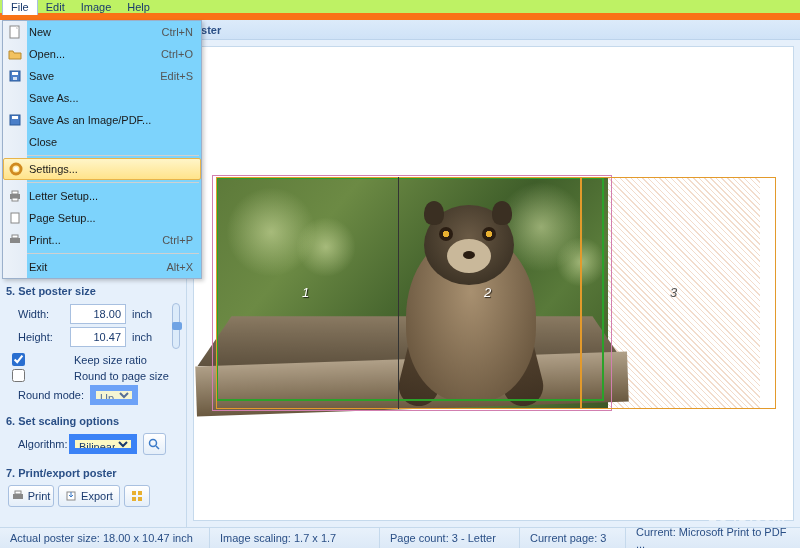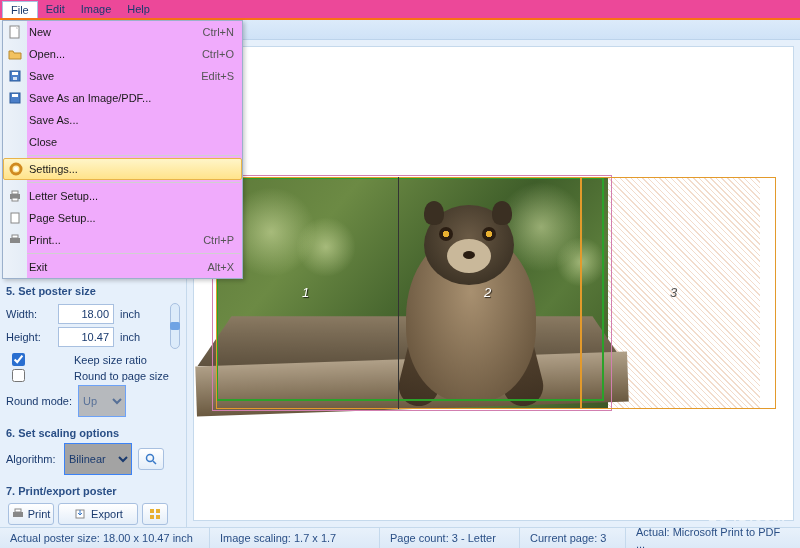--- a/index.html
+++ b/index.html
@@ -1,22 +1,22 @@
 <!DOCTYPE html>
 <html><head>
 <meta charset="utf-8">
 <style>
 * { box-sizing: border-box; margin: 0; padding: 0; font-family: "Segoe UI", Tahoma, sans-serif; font-size: 11px; }
 body { width: 800px; height: 548px; background: #e6f0fb; position: relative; overflow: hidden; }
 
-.menubar { height: 20px; background: #ec4899; display: flex; align-items: center; padding: 0 2px; border-bottom: 2px solid #f97316; }
+.menubar { height: 20px; background: #bef264; display: flex; align-items: center; padding: 0 2px; border-bottom: 7px solid #f97316; }
 .menubar .menu-item { padding: 2px 8px; color: #1a3a6e; cursor: pointer; }
 .menubar .menu-item.active { background: #fff; border: 1px solid #a8c0e0; border-bottom: none; }
 
-.dropdown { position: absolute; top: 20px; left: 2px; width: 241px; background: #f0abfc; border: 1px solid #9bb0cb; box-shadow: 2px 2px 4px rgba(0,0,0,0.2); z-index: 100; }
+.dropdown { position: absolute; top: 20px; left: 2px; width: 200px; background: #7dd3fc; border: 1px solid #9bb0cb; box-shadow: 2px 2px 4px rgba(0,0,0,0.2); z-index: 100; }
 .dropdown .dd-item { display: flex; align-items: center; height: 22px; padding: 0 8px 0 26px; position: relative; color: #1a1a1a; cursor: pointer; }
 .dropdown .dd-item .icon { position: absolute; left: 4px; width: 16px; height: 16px; display: flex; align-items: center; justify-content: center; }
 .dropdown .dd-item .shortcut { margin-left: auto; color: #555; padding-left: 36px; }
 .dropdown .dd-sep { height: 1px; background: #d0d0d0; margin: 2px 2px; }
 .dropdown .dd-item.highlighted { background: linear-gradient(#fff5c8, #ffe38a); border: 1px solid #e8b44a; border-radius: 2px; padding-left: 25px; }
 .dropdown .icon-strip { position: absolute; left: 0; top: 0; bottom: 0; width: 24px; background: linear-gradient(to right, #ecf2f9, #e4ecf6); }
 
 .body-row { display: flex; height: 507px; }
 .sidebar { width: 187px; background: #e6f0fb; border-right: 1px solid #c5d9ec; padding: 4px 6px; position: relative; overflow: hidden; }
 .main { flex: 1; display: flex; flex-direction: column; }
@@ -24,27 +24,27 @@
 .canvas { flex: 1; background: #fff; margin: 6px; border: 1px solid #c5d9ec; position: relative; overflow: hidden; }
 
 .btn { display: inline-flex; align-items: center; justify-content: center; height: 22px; border: 1px solid #a8c0e0; border-radius: 3px; background: linear-gradient(#fff, #e4eef9); cursor: pointer; padding: 0 8px; margin: 2px; color: #1a3a6e; }
 .btn .bicon { width: 14px; height: 14px; margin-right: 4px; display: flex; align-items: center; justify-content: center; }
 .btn.square { width: 26px; padding: 0; }
 .btn.square .bicon { margin: 0; }
 .check-row { display: flex; align-items: center; margin: 3px 0 0 6px; color: #1a3a6e; gap: 44px; }
 .check-row input { margin-right: 5px; accent-color: #2a6fd0; }
 
 .section-title { color: #2a4f86; font-weight: bold; margin: 10px 0 4px 0; }
-.field-row { display: flex; align-items: center; margin: 3px 0; }
+.field-row { display: flex; align-items: center; margin: 3px 12px; }
 .field-row label { width: 52px; color: #1a3a6e; }
 .field-row input[type=text] { width: 56px; height: 20px; border: 1px solid #a8c0e0; padding: 0 4px; text-align: right; color: #1a3a6e; background: #fff; }
 .field-row .unit { margin-left: 6px; color: #1a3a6e; }
 .slider-v { width: 10px; height: 46px; background: #dcebfa; border: 1px solid #a8c0e0; border-radius: 5px; margin-left: 8px; position: relative; }
 .slider-v::after { content: ""; position: absolute; top: 18px; left: -1px; width: 10px; height: 8px; background: #6fa3e4; border-radius: 2px; }
-select { height: 32px; border: 1px solid #3b82f6; background: #a3a3a3; color: #1a3a6e; }
+select { height: 20px; border: 6px solid #3b82f6; background: #fef9c3; color: #1a3a6e; }
 
 .statusbar { position: absolute; left: 0; right: 0; bottom: 0; height: 21px; background: linear-gradient(#e8f1fb, #dce9f7); border-top: 1px solid #c5d9ec; display: flex; align-items: center; color: #2a4f86; font-size: 11px; }
 .statusbar .cell { padding: 0 10px; border-right: 1px solid #c5d9ec; height: 100%; display: flex; align-items: center; }
 .watermark { position: absolute; right: 14px; bottom: 24px; color: rgba(255,255,255,0.6); font-size: 14px; font-weight: bold; letter-spacing: 1px; pointer-events: none; }
 
 
 .poster { position: absolute; top: 130px; left: 22px; width: 560px; height: 232px; }
 .tile { position: absolute; top: 0; bottom: 0; }
 .tile3 { left: 364px; width: 180px; background: repeating-linear-gradient(45deg, #fff, #fff 3px, #f2dccc 3px, #f2dccc 4px); }
 .photo { position: absolute; left: 0; top: 0; width: 392px; height: 232px; }
@@ -114,30 +114,30 @@
         <svg width="14" height="14">
           <rect x="2" y="2" width="10" height="10" fill="#4a7ec8" stroke="#2a5a9a"></rect>
           <rect x="4" y="3" width="6" height="3" fill="#fff"></rect>
           <rect x="5" y="8" width="4" height="3" fill="#d0e0f5"></rect>
         </svg>
       </span>
     <span>Save</span>
     <span class="shortcut">Edit+S</span>
   </div>
   <div class="dd-item">
+    <span>Save As...</span>
+  </div>
+  <div class="dd-item">
     <span class="icon">
         <svg width="14" height="14">
           <rect x="2" y="2" width="10" height="10" fill="#4a7ec8" stroke="#2a5a9a"></rect>
           <rect x="4" y="3" width="6" height="3" fill="#fff"></rect>
         </svg>
       </span>
     <span>Save As an Image/PDF...</span>
-  </div>
-  <div class="dd-item">
-    <span>Save As...</span>
   </div>
   <div class="dd-item">
     <span>Close</span>
   </div>
   <div class="dd-sep"></div>
   <div class="dd-item highlighted">
     <span class="icon">
         <svg width="14" height="14">
           <circle cx="7" cy="7" r="5" fill="none" stroke="#d08a20" stroke-width="3"></circle>
           <circle cx="7" cy="7" r="2" fill="#fff"></circle>
@@ -291,21 +291,21 @@
     <div style="display:flex;">
       <div class="btn" style="width:46px;">
         <span class="bicon">
             <svg width="12" height="12">
               <rect x="1" y="4" width="10" height="5" fill="#888"></rect>
               <rect x="3" y="1" width="6" height="3" fill="#fff" stroke="#888"></rect>
             </svg>
           </span>
         <span>Print</span>
       </div>
-      <div class="btn" style="width:80px;">
+      <div class="btn" style="width:62px;">
         <span class="bicon">
             <svg width="12" height="12">
               <rect x="2" y="2" width="8" height="8" fill="#fff" stroke="#888"></rect>
               <path d="M6 2v5M4 5l2 2 2-2" stroke="#3a7ac8" fill="none"></path>
             </svg>
           </span>
         <span>Export</span>
       </div>
       <div class="btn square">
         <span class="bicon">
@@ -357,14 +357,14 @@
   </div>
 </div>
 
 <div class="watermark">LO4D.com</div>
 
 <div class="statusbar">
   <div class="cell" style="width:210px;">Actual poster size: 18.00 x 10.47 inch</div>
   <div class="cell" style="width:170px;">Image scaling: 1.7 x 1.7</div>
   <div class="cell" style="width:140px;">Page count: 3 - Letter</div>
   <div class="cell" style="width:106px;">Current page: 3</div>
-  <div class="cell" style="flex:1; border-right:none;">Actual: Microsoft Print to PDF ...</div>
+  <div class="cell" style="flex:1; border-right:none;">Current: Microsoft Print to PDF ...</div>
 </div>
 
 </body></html>

